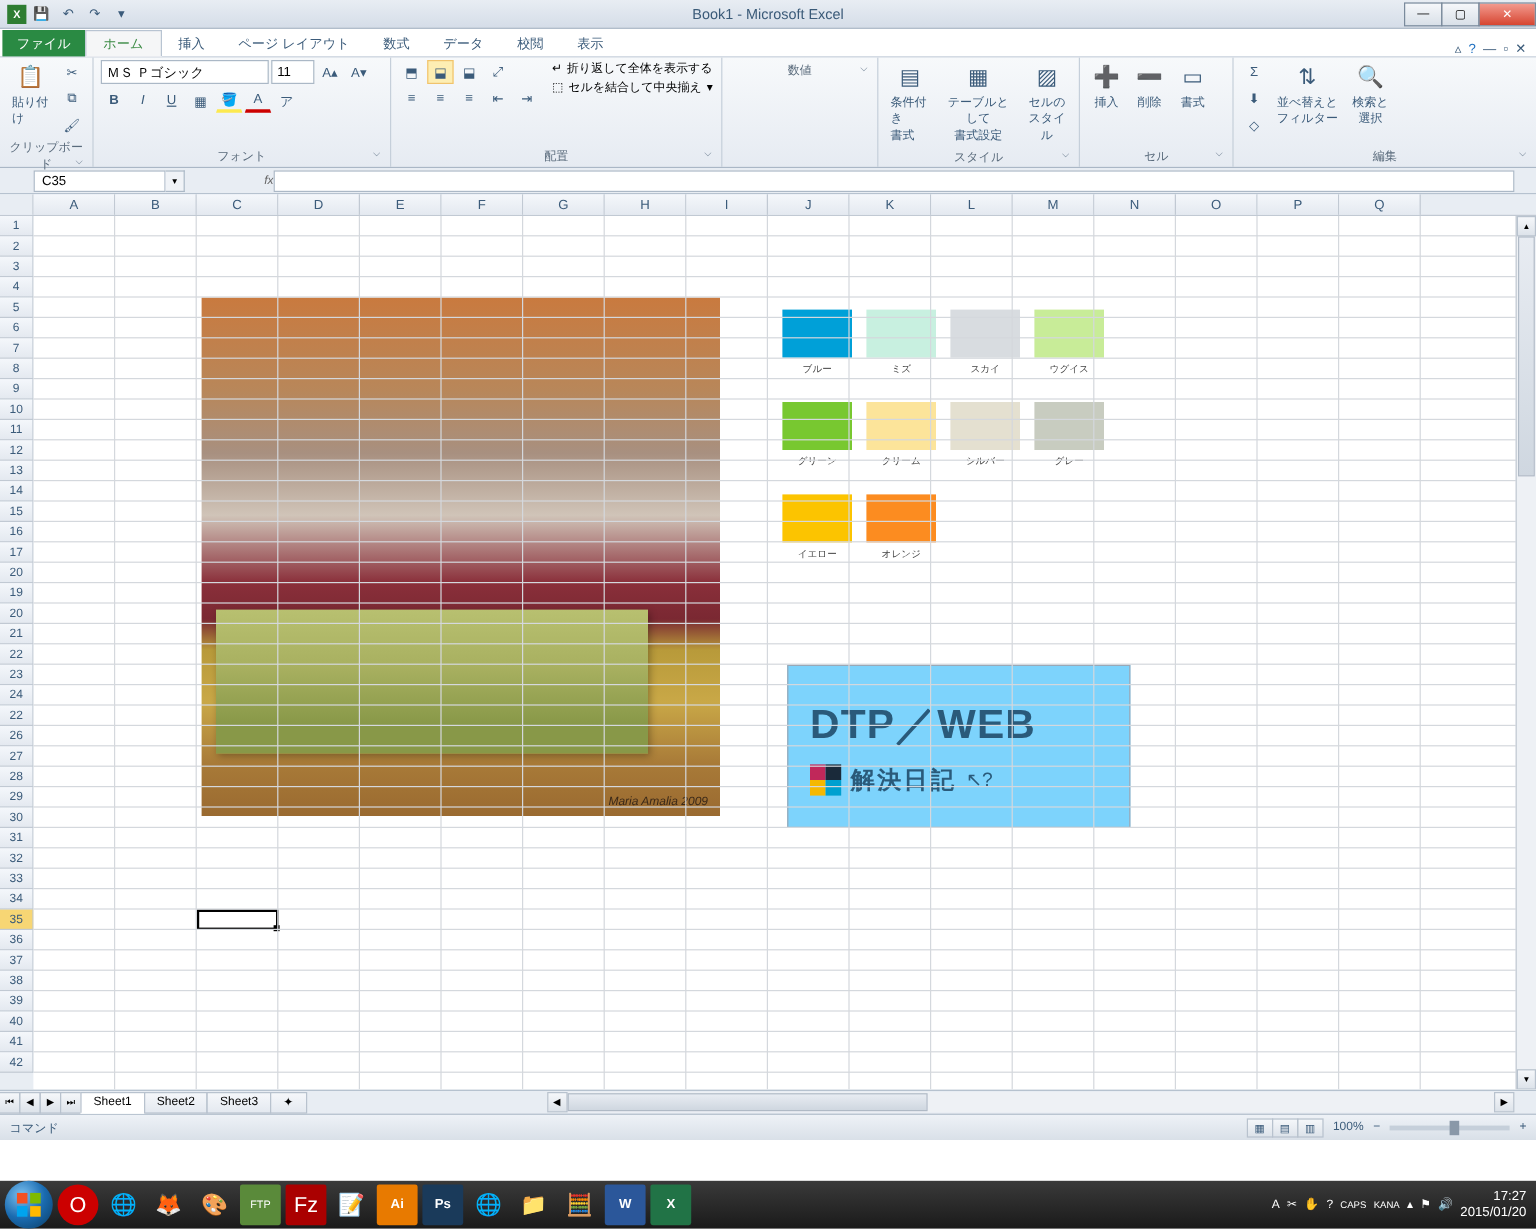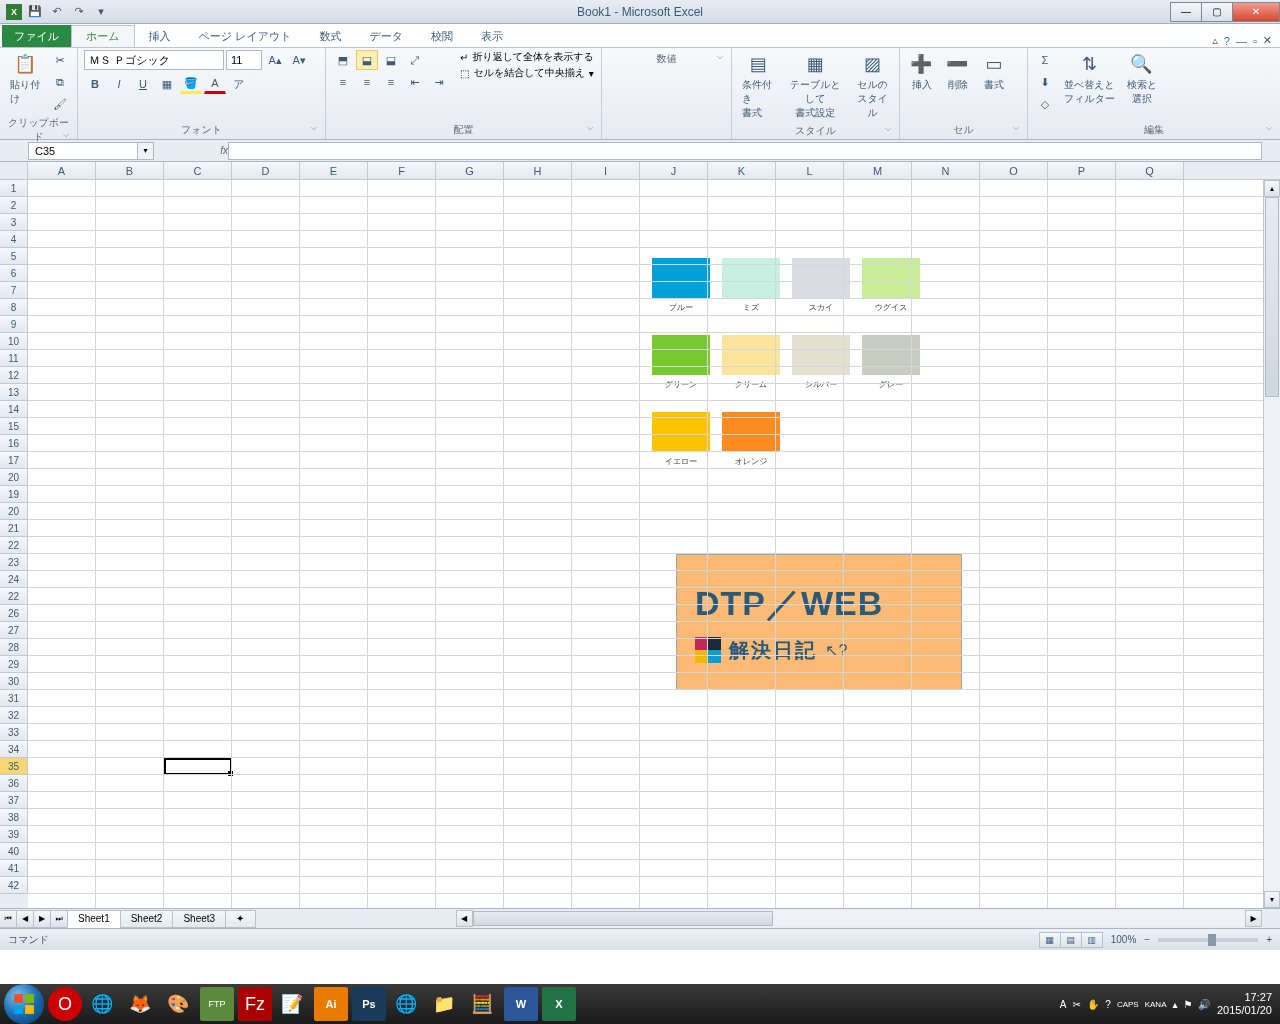--- a/index.html
+++ b/index.html
@@ -63,21 +63,21 @@
 .painting .sig { position: absolute; right: 10px; bottom: 6px; font-size: 10px; color: #3a2818; font-style: italic; }
 
 
 .swatches { position: absolute; left: 624px; top: 78px; display: flex; flex-direction: column; gap: 22px; }
 .srow { display: flex; gap: 12px; }
 .sw { width: 58px; display: flex; flex-direction: column; align-items: center; gap: 4px; }
 .sw .patch { width: 58px; height: 40px; }
 .sw .lbl { font-size: 8px; color: #444; }
 
 
-.logo-box { position: absolute; left: 628px; top: 374px; width: 286px; height: 136px; border: 1px solid #9aa8b6; background: #fdba74; padding: 14px 18px; display: flex; flex-direction: column; justify-content: center; gap: 10px; margin-left: 20px; }
+.logo-box { position: absolute; left: 628px; top: 374px; width: 286px; height: 136px; border: 1px solid #9aa8b6; background: #7dd3fc; padding: 14px 18px; display: flex; flex-direction: column; justify-content: center; gap: 10px; }
 .logo-title { font-size: 34px; font-weight: bold; color: #2a5a7a; letter-spacing: 1px; }
 .logo-sub-row { display: flex; align-items: center; gap: 8px; }
 .four-sq { width: 26px; height: 26px; display: grid; grid-template: 1fr 1fr / 1fr 1fr; }
 .four-sq div:nth-child(1){background:#c0285a;} .four-sq div:nth-child(2){background:#1a2a3a;}
 .four-sq div:nth-child(3){background:#f5b800;} .four-sq div:nth-child(4){background:#00a0d0;}
 .logo-sub { font-size: 20px; color: #2a5a7a; font-weight: bold; letter-spacing: 2px; }
 .cursor-ic { font-size: 16px; color: #2a5a7a; }
 
 
 .vscroll { position: absolute; right: 0; top: 0; width: 17px; height: 100%; background: #eef1f5; border-left: 1px solid #c1c9d3; }
@@ -357,20 +357,24 @@
         <div class="rh sel">35</div>
         <div class="rh">36</div>
         <div class="rh">37</div>
         <div class="rh">38</div>
         <div class="rh">39</div>
         <div class="rh">40</div>
         <div class="rh">41</div>
         <div class="rh">42</div>
       </div>
     <div class="cells" id="cells">
+      <div class="painting">
+        <div class="band"></div>
+        <div class="sig">Maria Amalia 2009</div>
+      </div>
       <div class="swatches" id="swatches">
           <div class="srow">
             <div class="sw">
               <div class="patch" style="background: rgb(0, 160, 216);"></div>
               <div class="lbl">ブルー</div>
             </div>
             <div class="sw">
               <div class="patch" style="background: rgb(200, 240, 224);"></div>
               <div class="lbl">ミズ</div>
             </div>

